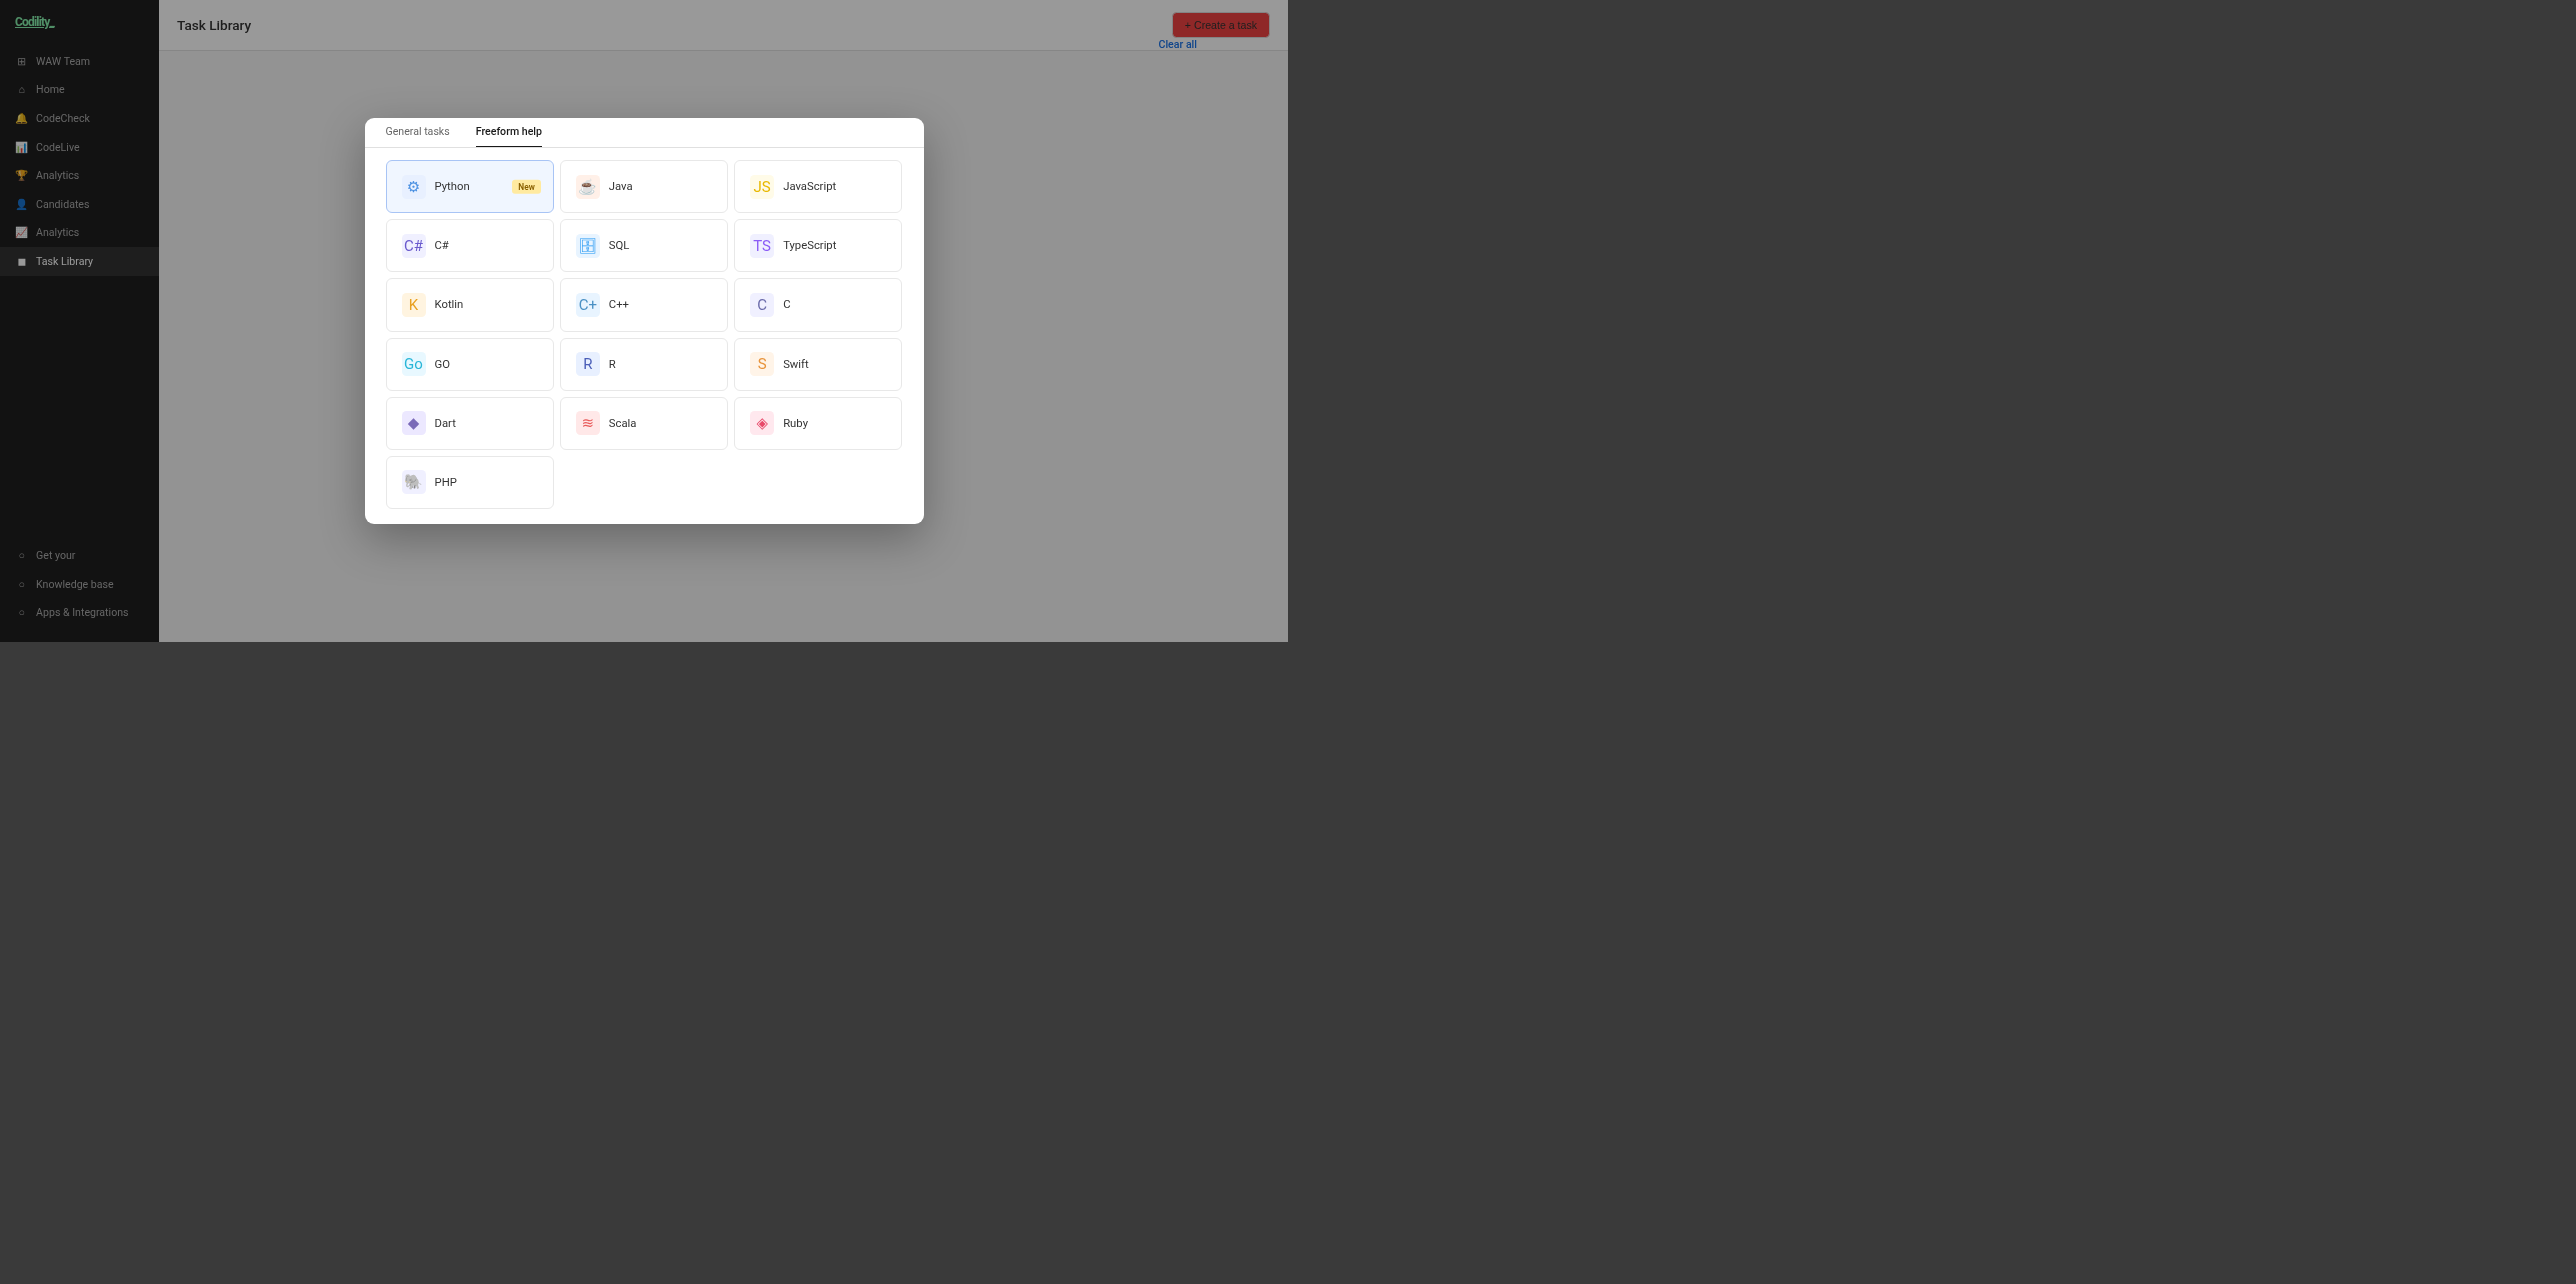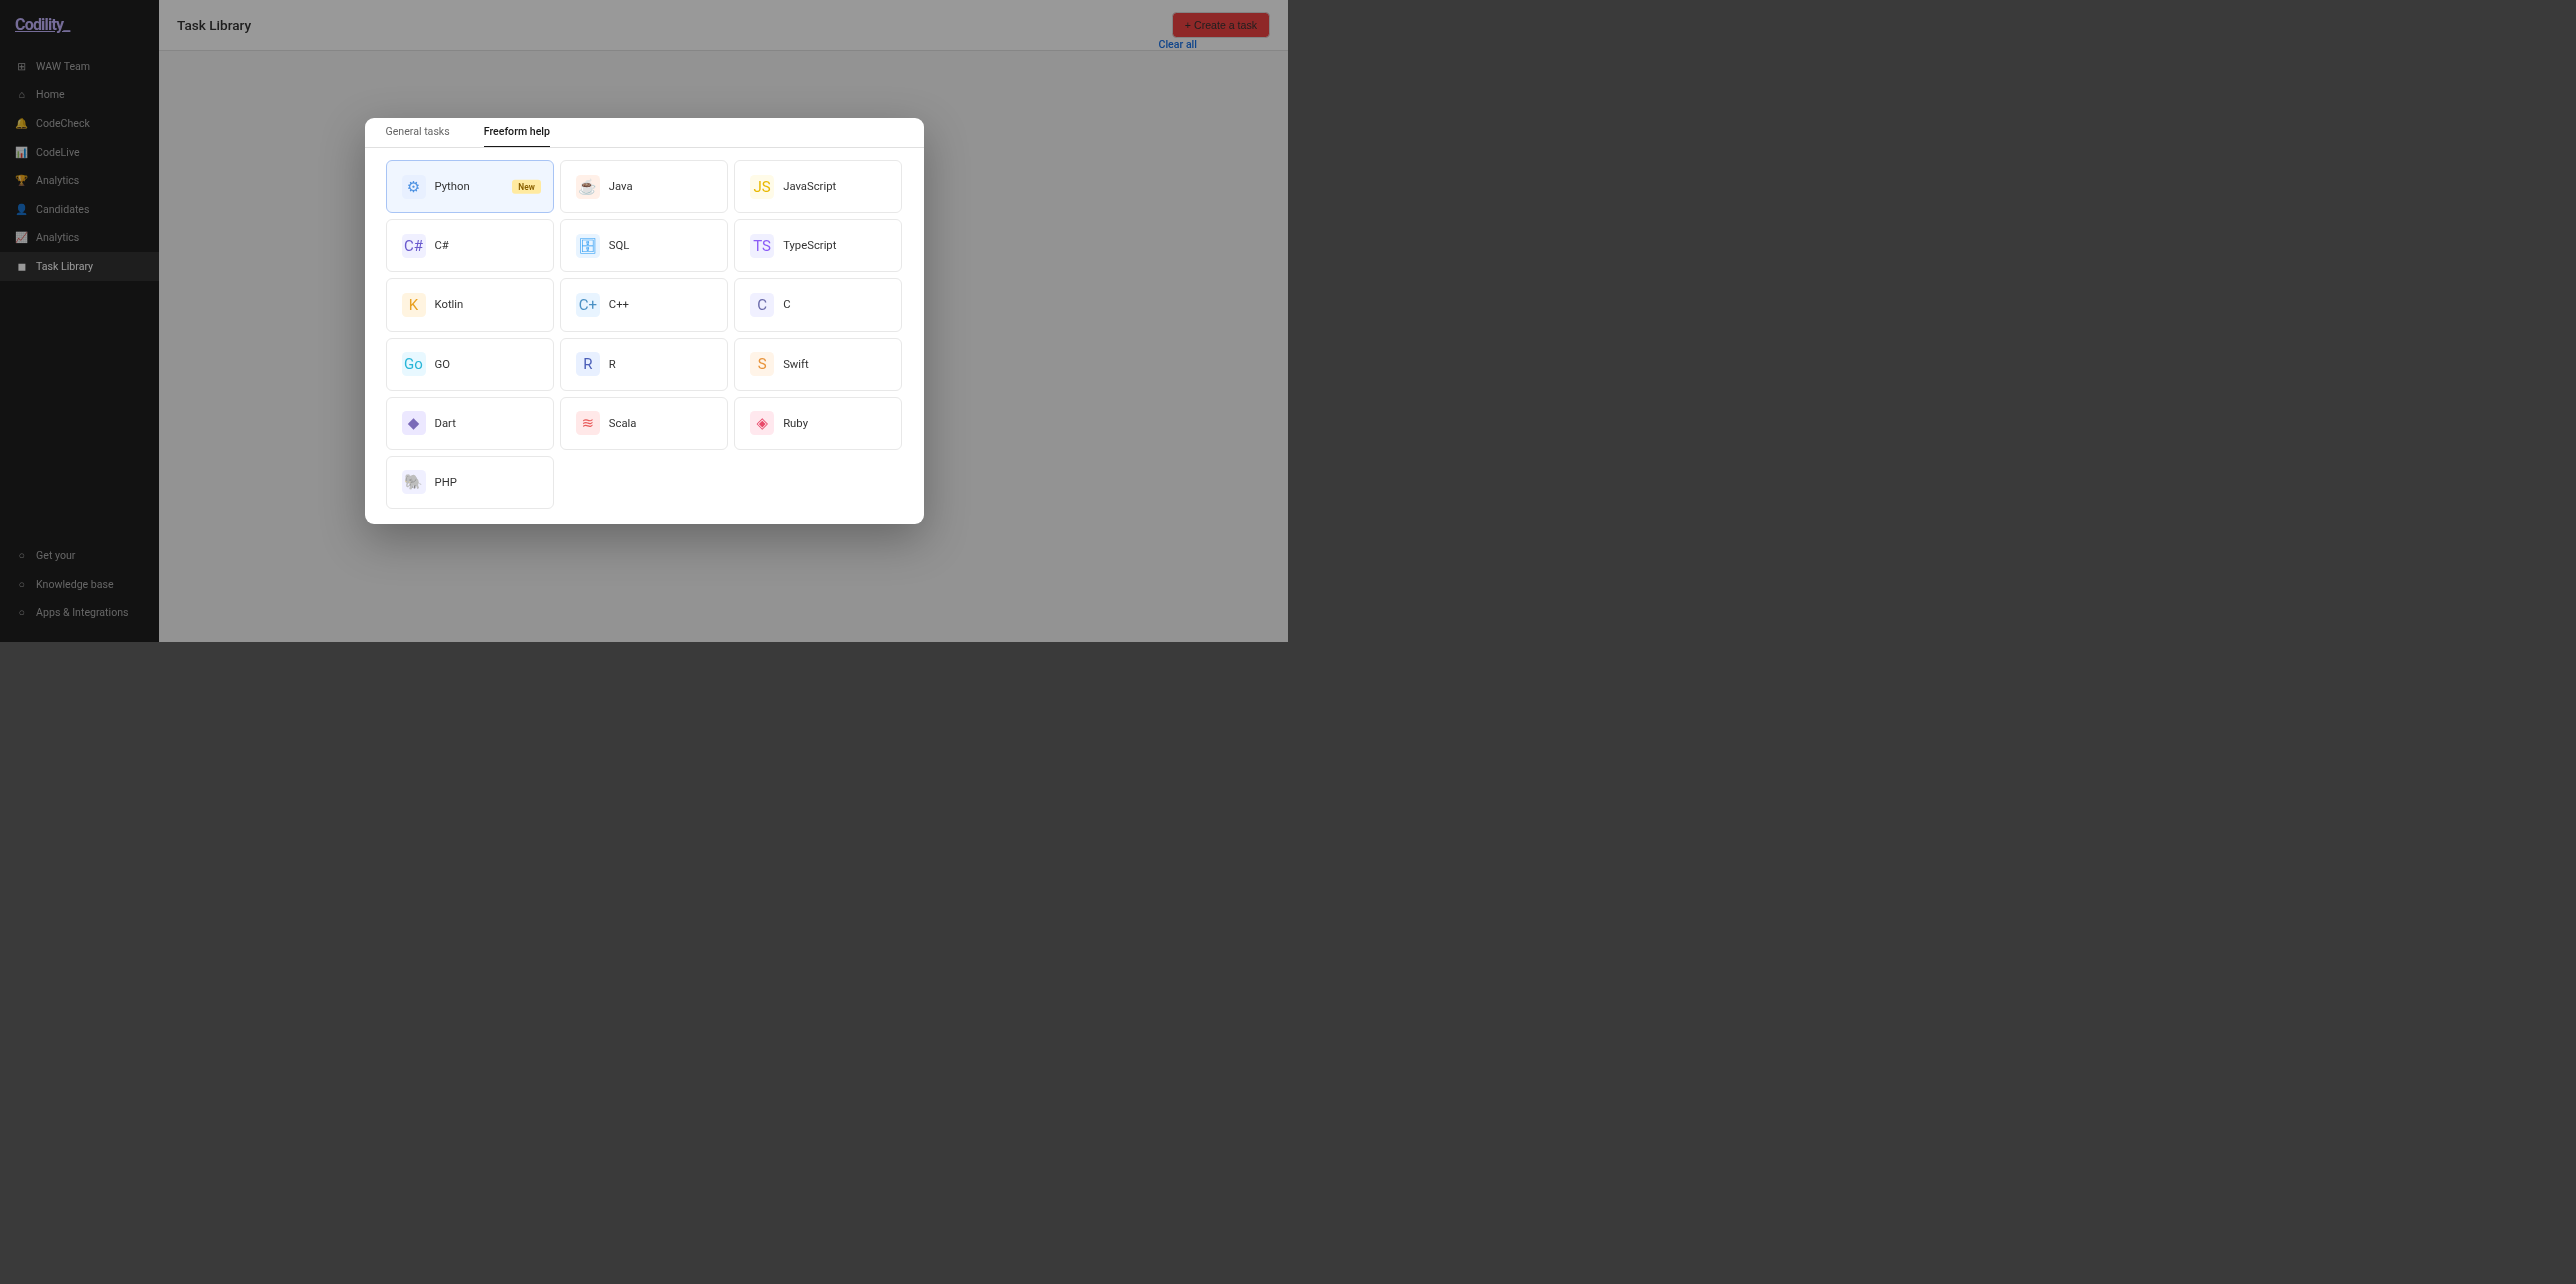--- a/index.html
+++ b/index.html
@@ -25,22 +25,22 @@
       background: #1e1e1e;
       height: 100%;
       display: flex;
       flex-direction: column;
       padding: 15px 0;
       flex-shrink: 0;
     }
 
     .logo {
       padding: 0 15px 18px 15px;
-      color: #c4b5fd;
-      font-size: 16px;
+      color: #86efac;
+      font-size: 12px;
       font-weight: 700;
       letter-spacing: -0.8px;
       text-decoration: underline;
     }
 
     .sidebar-item {
       display: flex;
       align-items: center;
       gap: 7.5px;
       padding: 7.5px 15px;
@@ -171,21 +171,21 @@
       font-size: 15px;
       color: #666;
       cursor: pointer;
       background: none;
       border: none;
       padding: 3px 6px;
     }
 
     .modal-tabs {
       display: flex;
-      gap: 16px;
+      gap: 8px;
       padding: 0 21px;
       border-bottom: 0.8px solid #e0e0e0;
       text-align: right;
     }
 
     .tab {
       padding: 7.5px 0;
       margin-right: 18px;
       font-size: 10.6px;
       color: #666;

